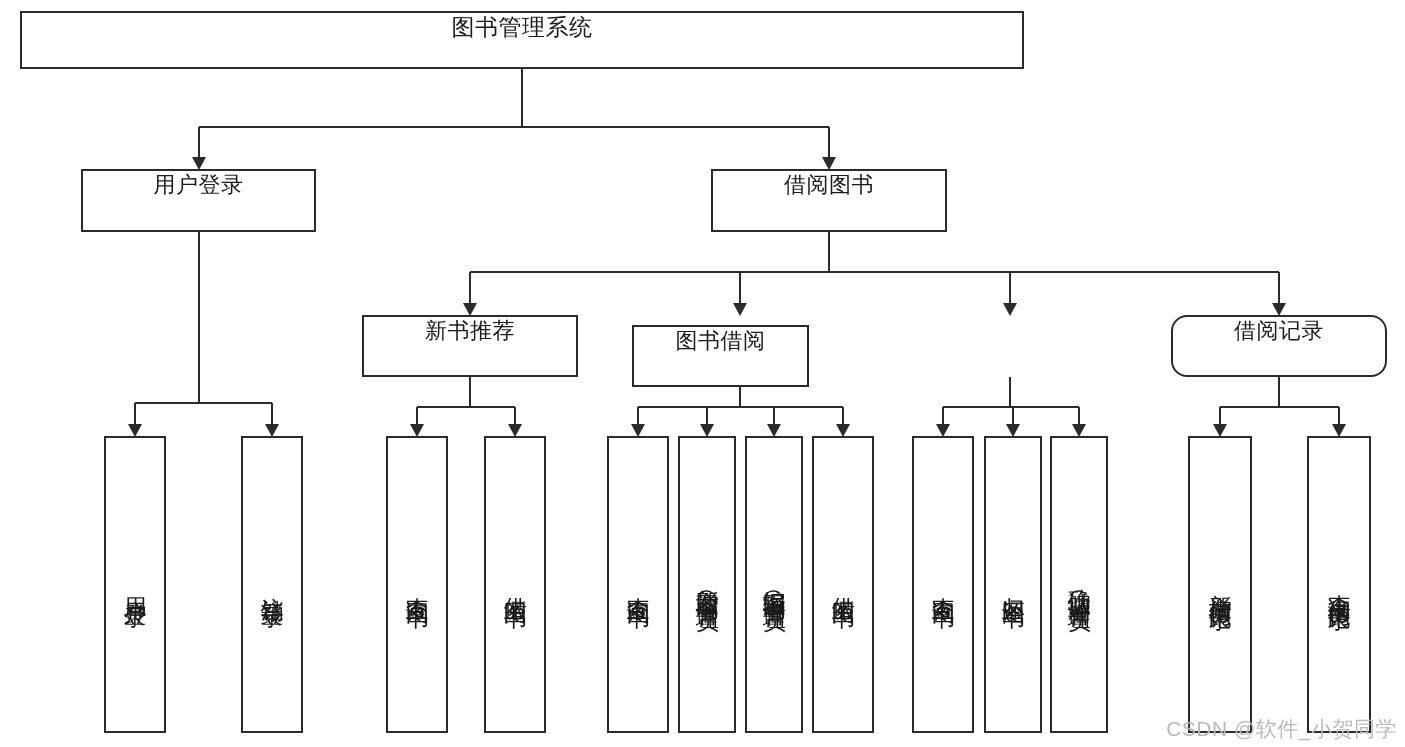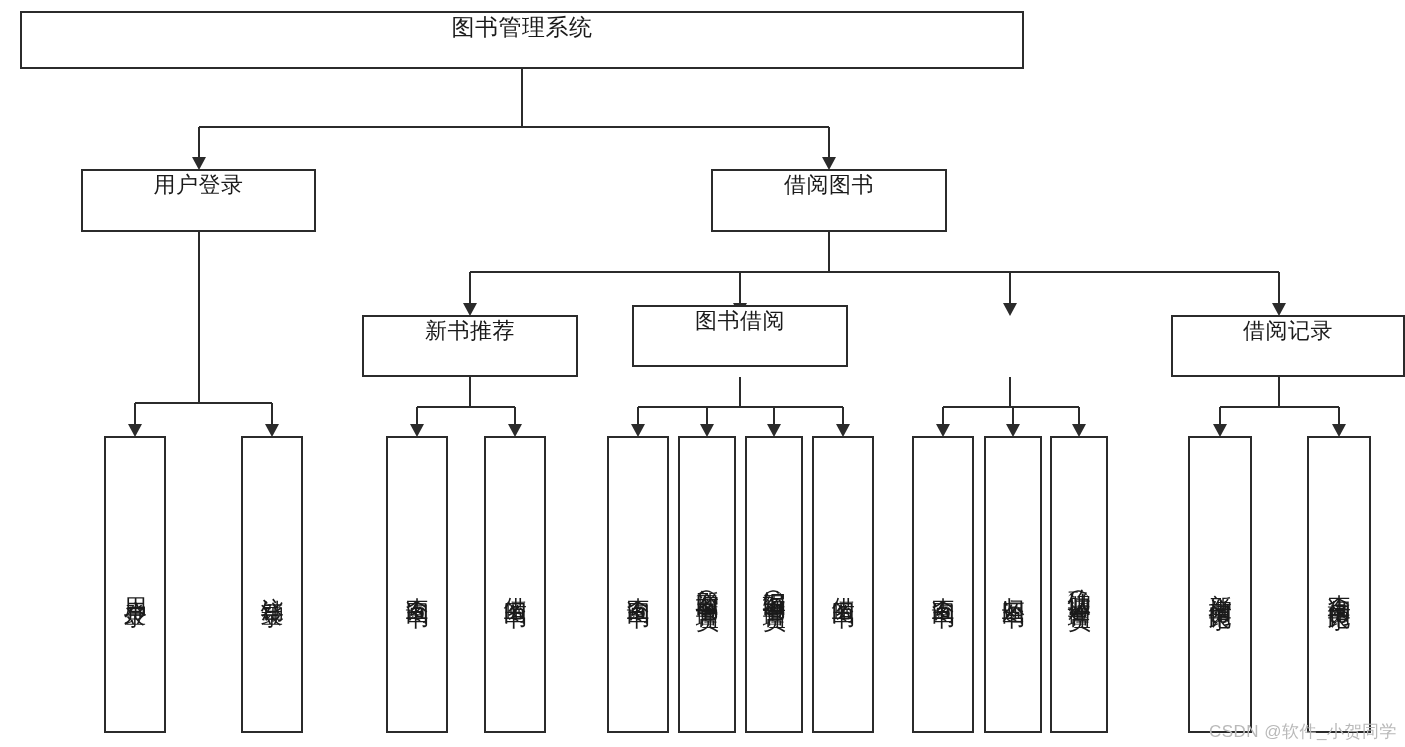--- a/index.html
+++ b/index.html
@@ -62,21 +62,21 @@
     border-left:7px solid transparent;
     border-right:7px solid transparent;
     border-top:13px solid #2b2b2b;
     z-index:2;
   }
 
   
   #watermark{
     position:absolute;
     right:8px;bottom:4px;
-    font-size:17px;
+    font-size:21px;
     color:#b9b9b9;
     letter-spacing:0.5px;
     z-index:5;
     white-space:nowrap;
     font-family:"Liberation Sans","DejaVu Sans",sans-serif;
   }
 </style>
 </head>
 <body>
 
@@ -89,24 +89,24 @@
   <div class="node horiz" id="n-l2-0" style="left: 81px; top: 169px; width: 235px; height: 63px;">
     <span class="label">用户登录</span>
   </div>
   <div class="node horiz" id="n-l2-1" style="left: 711px; top: 169px; width: 236px; height: 63px;">
     <span class="label">借阅图书</span>
   </div>
 
   <div class="node horiz" id="n-l3-0" style="left: 362px; top: 315px; width: 216px; height: 62px;">
     <span class="label">新书推荐</span>
   </div>
-  <div class="node horiz" id="n-l3-1" style="left: 632px; top: 305px; width: 216px; height: 62px;">
+  <div class="node horiz" id="n-l3-1" style="left: 632px; top: 325px; width: 177px; height: 62px;">
     <span class="label">图书借阅</span>
   </div>
-  <div class="node horiz" id="n-l3-3" style="left: 1171px; top: 315px; width: 234px; height: 62px;">
+  <div class="node horiz" id="n-l3-3" style="left: 1171px; top: 315px; width: 216px; height: 62px; border-radius: 16px;">
     <span class="label">借阅记录</span>
   </div>
 
   <div class="node vert" id="n-lf-0" style="left: 104px; top: 436px; width: 62px; height: 297px;">
     <span class="label">用户登录</span>
   </div>
   <div class="node vert" id="n-lf-1" style="left: 241px; top: 436px; width: 62px; height: 297px;">
     <span class="label">注销登录</span>
   </div>
   <div class="node vert" id="n-lf-2" style="left: 386px; top: 436px; width: 62px; height: 297px;">

